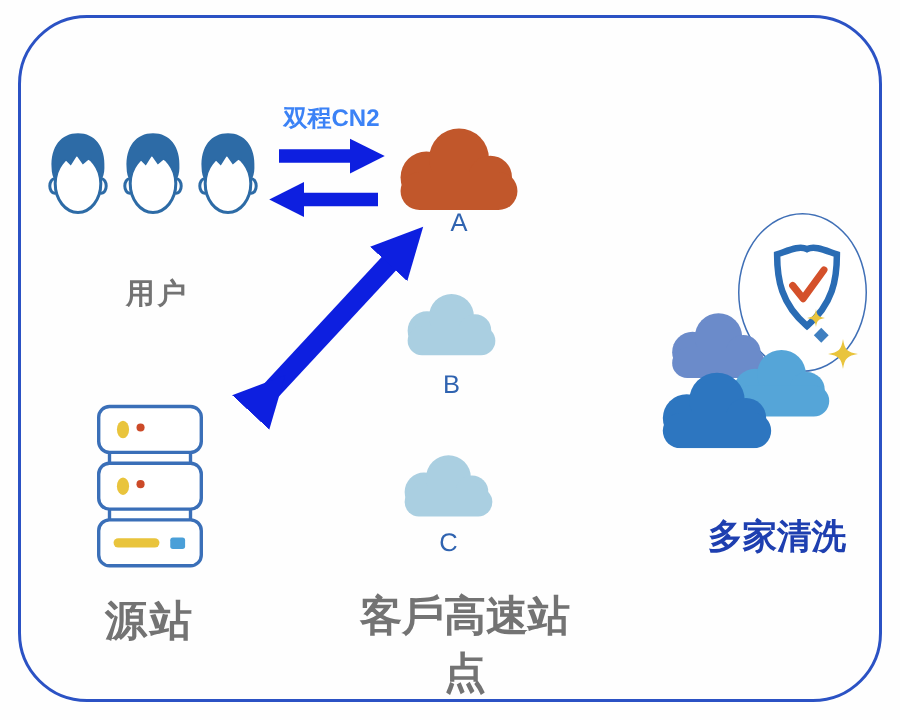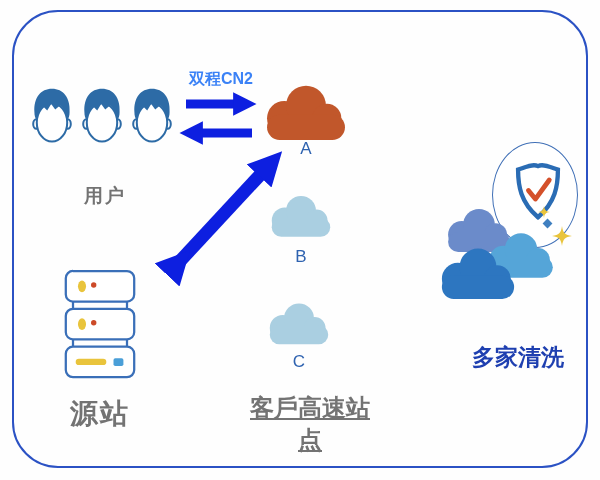--- a/index.html
+++ b/index.html
@@ -14,21 +14,21 @@
   .cn2-label{left:186px;top:69px;width:70px;text-align:center;font-size:16px;font-weight:600;color:#3b82f6;}
 
   .cloud{display:block;}
   .cloud-a{left:260px;top:82px;width:92px;height:58px;color:#c1572b;}
   .cloud-b{left:267px;top:192px;width:68px;height:46px;color:#aacfe1;}
   .cloud-c{left:265px;top:299px;width:68px;height:47px;color:#aacfe1;}
   .node-label{width:40px;text-align:center;font-size:17px;font-weight:500;color:#2f63b0;}
   .label-a{left:286px;top:139px;}
   .label-b{left:281px;top:247px;}
   .label-c{left:279px;top:352px;}
-  .sites-label{left:240px;top:392px;width:140px;font-size:24px;text-decoration:underline;}
+  .sites-label{left:240px;top:392px;width:140px;font-size:28px;}
 
   .server{left:64px;top:266px;width:72px;height:118px;}
   .origin-label{left:60px;top:395px;width:80px;font-size:28px;letter-spacing:2px;}
 
   .badge-circle{left:492px;top:142px;width:84px;height:104px;border:1.5px solid #3f6fb6;border-radius:50%;background:#fff;}
   .shield{left:512px;top:160px;width:52px;height:66px;}
   .sparkles{left:536px;top:202px;width:42px;height:46px;}
   .cl-back{left:443px;top:206px;width:72px;height:46px;color:#6b8bca;}
   .cl-right{left:484px;top:230px;width:74px;height:48px;color:#55a5d8;}
   .cl-front{left:436px;top:245px;width:84px;height:54px;color:#2d76c0;}

